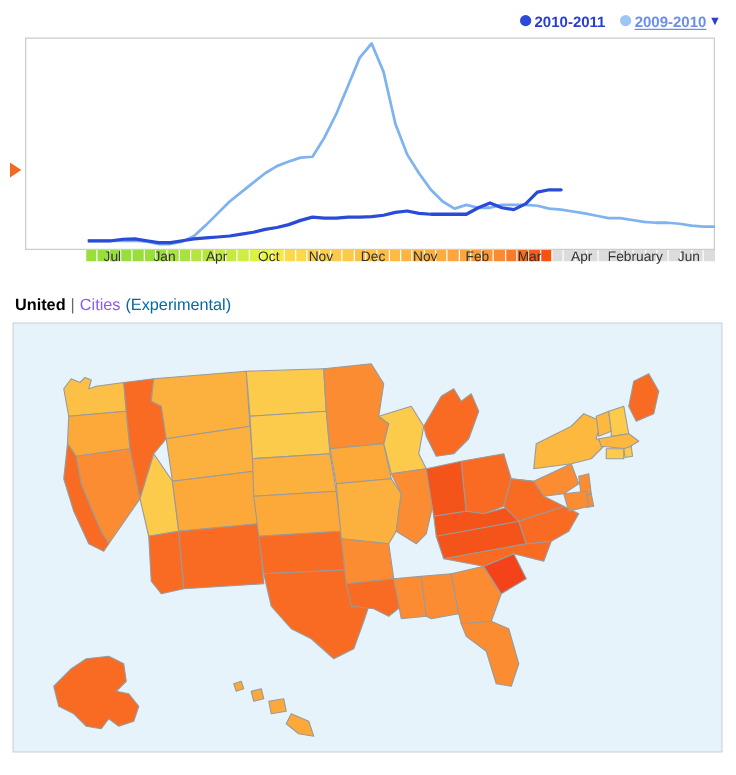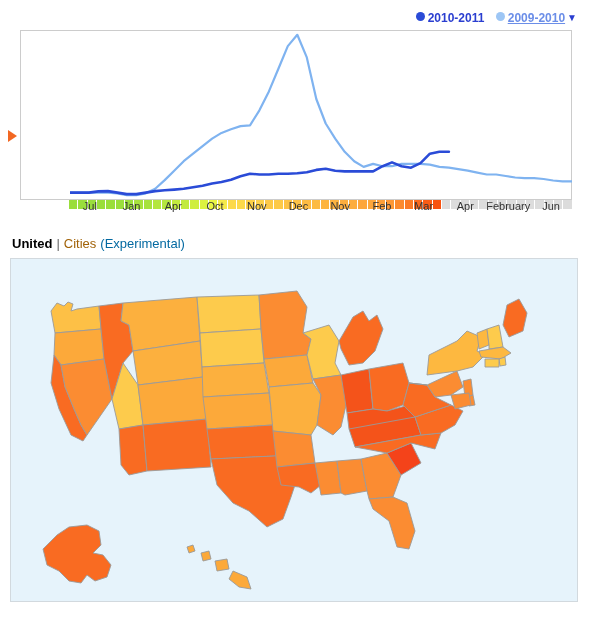--- a/index.html
+++ b/index.html
@@ -77,21 +77,21 @@
     flex:1 1 0;text-align:center;font-size:11px;color:#333;
   }
 
   
   #switch{
     position:absolute;left:12px;top:236px;font-size:13px;color:#000;
     white-space:nowrap;
   }
   #switch .sw-active{font-weight:bold;color:#000;}
   #switch .sw-sep{color:#666;margin:0 4px;}
-  #switch .sw-link{color:#a16207;cursor:pointer;}
+  #switch .sw-link{color:#8b5cf6;cursor:pointer;}
   #switch .sw-note{color:#0369a1;margin-left:4px;}
 
   
   #map{
     position:absolute;left:10px;top:258px;width:568px;height:344px;
     background:#e6f3fb;border:1px solid #d2d9de;box-sizing:border-box;
     overflow:hidden;
   }
   #map svg{display:block;}
 </style>

